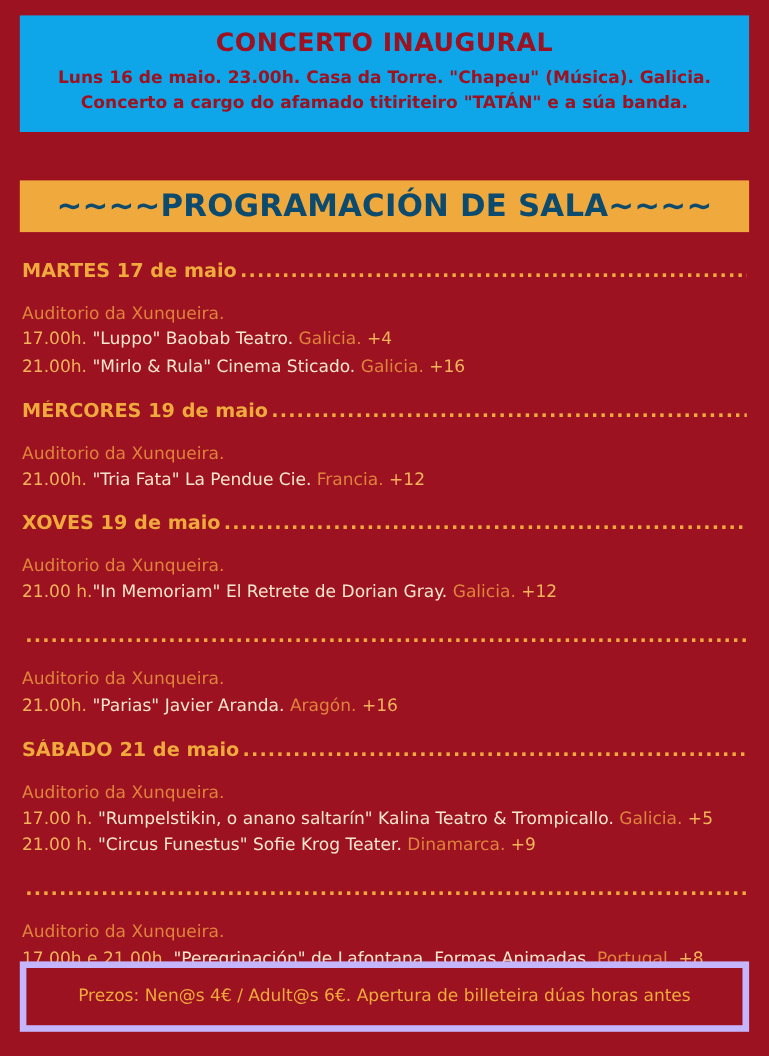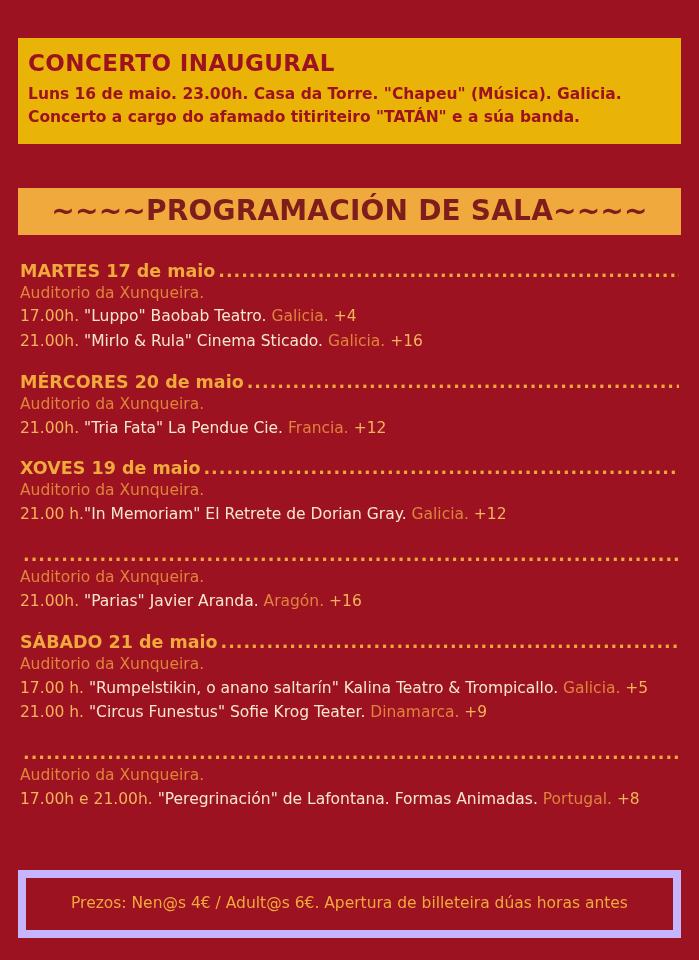--- a/index.html
+++ b/index.html
@@ -17,44 +17,43 @@
     position: relative;
     width: 699px;
     height: 960px;
     background: #9c1220;
     box-sizing: border-box;
     padding: 14px 18px 0 18px;
   }
 
   
   .banner {
-    background: #eab308;
+    background: #0ea5e9;
     color: #9c1220;
-    text-align: left;
+    text-align: center;
     padding: 12px 10px 14px 10px;
     box-sizing: border-box;
-    margin-top: 24px;
   }
   .banner-title {
     font-size: 23px;
     font-weight: bold;
     letter-spacing: 0.4px;
     margin-bottom: 7px;
   }
   .banner-line {
     font-size: 15.5px;
     font-weight: bold;
     line-height: 1.5;
   }
 
   
   .section-bar {
     margin-top: 44px;
     background: #f0a93c;
-    color: #7f1d1d;
+    color: #0c4a6e;
     text-align: center;
     padding: 6px 4px 8px 4px;
     font-size: 28px;
     font-weight: bold;
     letter-spacing: 0.2px;
     box-sizing: border-box;
   }
 
   
   .programme {
@@ -77,21 +76,21 @@
     flex: 1 1 auto;
     overflow: hidden;
     margin-left: 3px;
     letter-spacing: 1px;
     font-size: 17.5px;
     color: #f0a93c;
   }
   .venue {
     color: #e0833c;
     font-size: 15.5px;
-    margin-top: 2px;
+    margin-top: 18px;
     line-height: 1.35;
   }
   .show {
     color: #f3b35a;
     font-size: 15.5px;
     margin-top: 3px;
     line-height: 1.4;
   }
   .show .white {
     color: #f6e6cf;
@@ -99,21 +98,21 @@
   .show .accent {
     color: #e0833c;
   }
 
   
   .footer-box {
     position: absolute;
     left: 18px;
     right: 18px;
     bottom: 22px;
-    border: 8px solid #c4b5fd;
+    border: 6px solid #c4b5fd;
     color: #f0a93c;
     text-align: center;
     padding: 13px 14px 15px 14px;
     box-sizing: border-box;
     font-size: 15.5px;
     line-height: 1.55;
   }
 </style>
 </head>
 <body>
@@ -139,21 +138,21 @@
       <div class="show">
         <span>17.00h. </span><span class="white">"Luppo"</span><span class="white"> Baobab Teatro. </span><span class="accent">Galicia. </span><span>+4</span>
       </div>
       <div class="show">
         <span>21.00h. </span><span class="white">"Mirlo &amp; Rula"</span><span class="white"> Cinema Sticado. </span><span class="accent">Galicia. </span><span>+16</span>
       </div>
     </div>
 
     <div class="day-block">
       <div class="day-head">
-        <span>MÉRCORES 20 de maio</span>
+        <span>MÉRCORES 19 de maio</span>
         <span class="dots">.............................................................................................................</span>
       </div>
       <div class="venue">Auditorio da Xunqueira.</div>
       <div class="show">
         <span>21.00h. </span><span class="white">"Tria Fata"</span><span class="white"> La Pendue Cie. </span><span class="accent">Francia. </span><span>+12</span>
       </div>
     </div>
 
     <div class="day-block">
       <div class="day-head">

